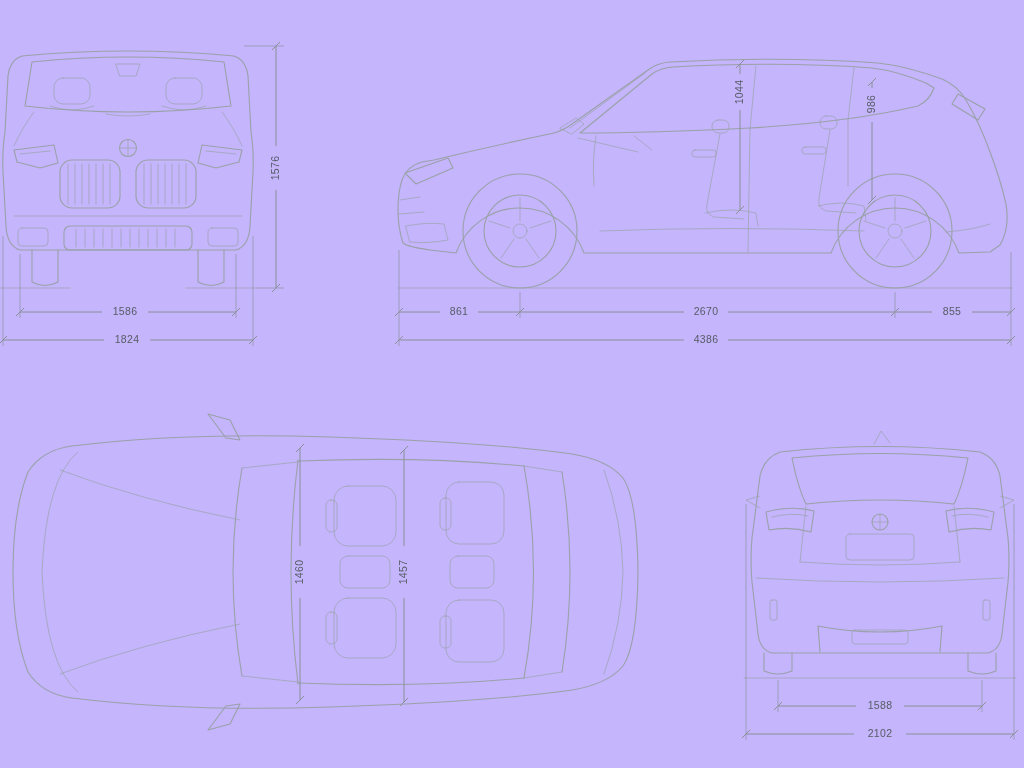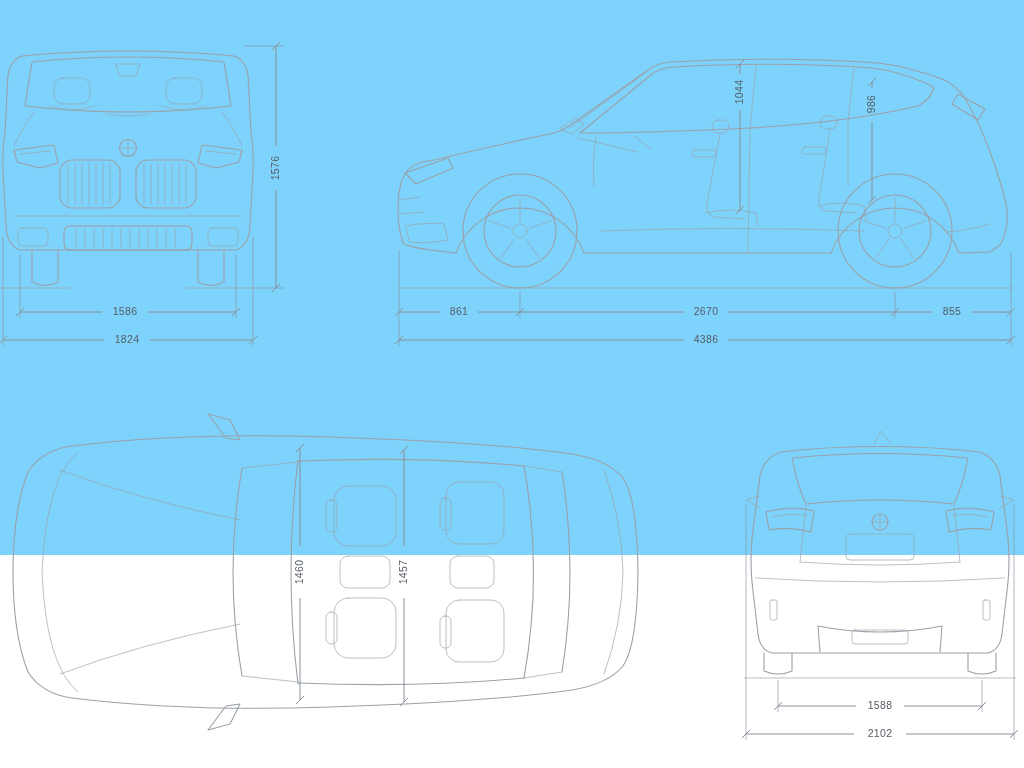--- a/index.html
+++ b/index.html
@@ -1,21 +1,21 @@
 <!DOCTYPE html>
 <html style="--line: #9aa1a8; --dim: #8a9097; --label: #565c64;"><head>
 <meta charset="utf-8">
 <style>
   html,body{margin:0;padding:0;}
   body{
     width:1024px;height:768px;overflow:hidden;
     background:#ffffff;
     font-family:"Liberation Sans", sans-serif;
   }
-  .stage{position:relative;width:1024px;height:555px;background:#7dd3fc;}
+  .stage{position:relative;width:1024px;height:768px;background:#c4b5fd;}
   svg{position:absolute;left:0;top:0;}
   .car{stroke:var(--line,#9aa1a8);fill:none;stroke-width:1.1;stroke-linecap:round;stroke-linejoin:round;}
   .car-light{stroke:var(--line,#9aa1a8);fill:none;stroke-width:.8;opacity:.85;stroke-linecap:round;}
   .dim{stroke:var(--dim,#8a9097);fill:none;stroke-width:1;}
   .ext{stroke:var(--dim,#8a9097);fill:none;stroke-width:.8;opacity:.8;}
   .tick{stroke:var(--dim,#8a9097);fill:none;stroke-width:1;}
   text.dimlabel{font:10.5px "Liberation Sans",sans-serif;fill:var(--label,#565c64);letter-spacing:.3px;}
 </style>
 </head>
 <body>

